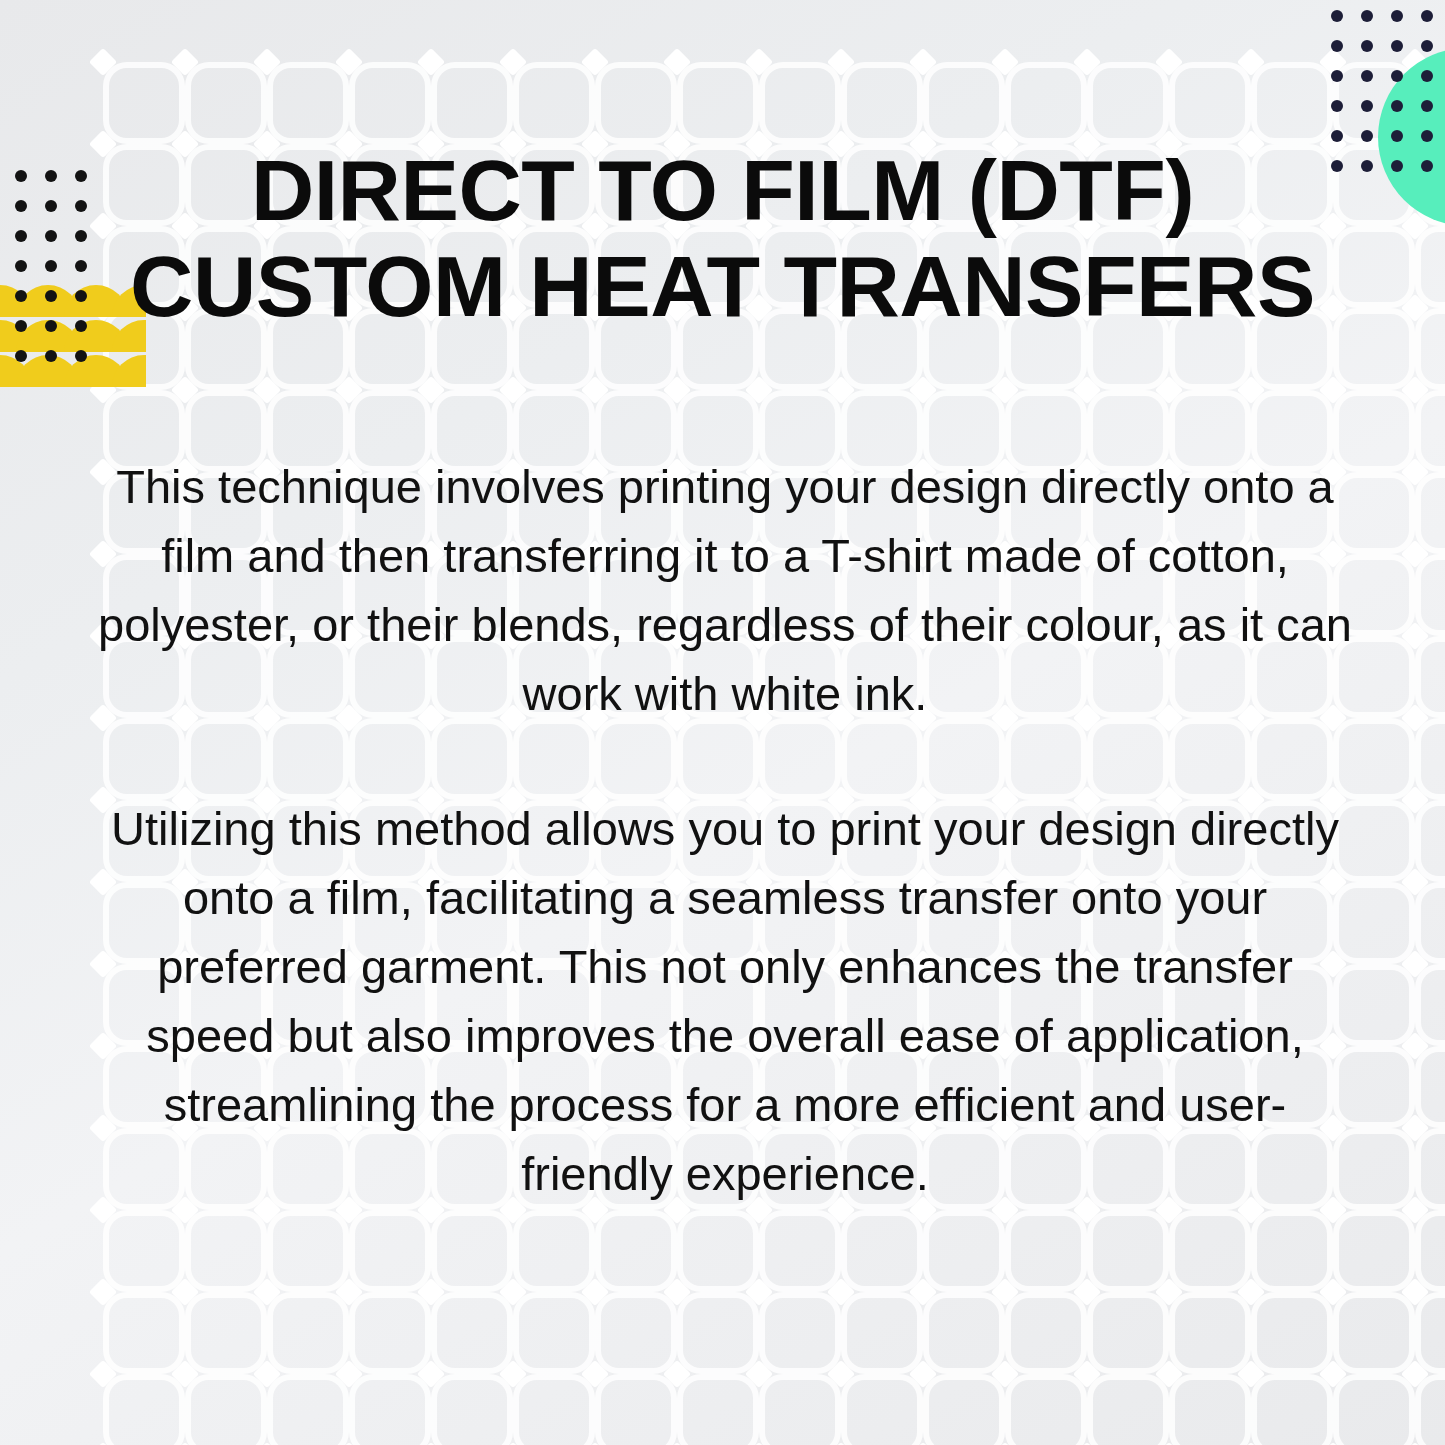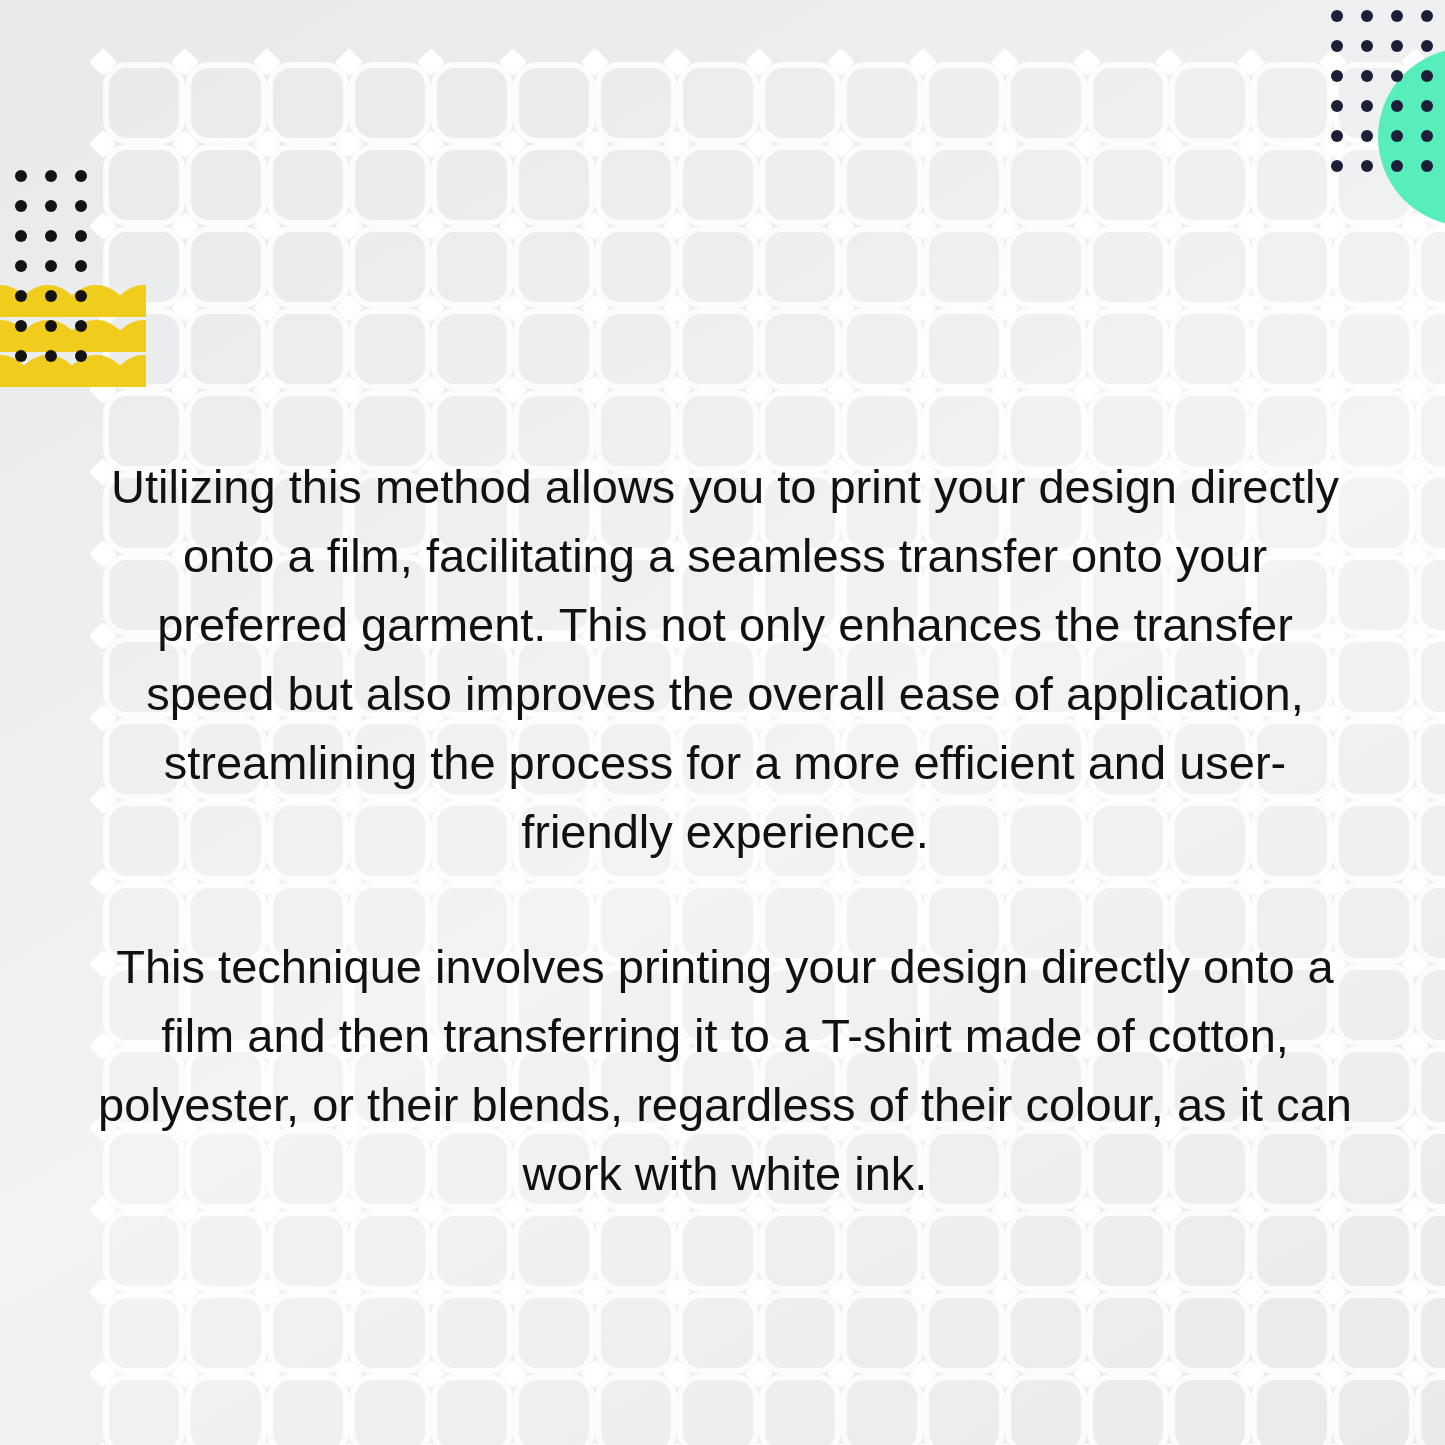--- a/index.html
+++ b/index.html
@@ -800,20 +800,24 @@
       <div class="dot dot-left" style="left: 15px; top: 320px;"></div>
       <div class="dot dot-left" style="left: 45px; top: 320px;"></div>
       <div class="dot dot-left" style="left: 75px; top: 320px;"></div>
       <div class="dot dot-left" style="left: 15px; top: 350px;"></div>
       <div class="dot dot-left" style="left: 45px; top: 350px;"></div>
       <div class="dot dot-left" style="left: 75px; top: 350px;"></div>
     </div>
 
   <div class="content">
 
+    <div class="title-block">
+      <div class="title-line">DIRECT TO FILM (DTF)</div>
+      <div class="title-line">CUSTOM HEAT TRANSFERS</div>
+    </div>
 
     <div class="body-block">
+      <p class="para">This technique involves printing your design directly onto a film and then transferring it to a T-shirt made of cotton, polyester, or their blends, regardless of their colour, as it can work with white ink.</p>
       <p class="para">Utilizing this method allows you to print your design directly onto a film, facilitating a seamless transfer onto your preferred garment. This not only enhances the transfer speed but also improves the overall ease of application, streamlining the process for a more efficient and user-friendly experience.</p>
-      <p class="para">This technique involves printing your design directly onto a film and then transferring it to a T-shirt made of cotton, polyester, or their blends, regardless of their colour, as it can work with white ink.</p>
     </div>
 
   </div>
 </div>
 
 </body></html>

